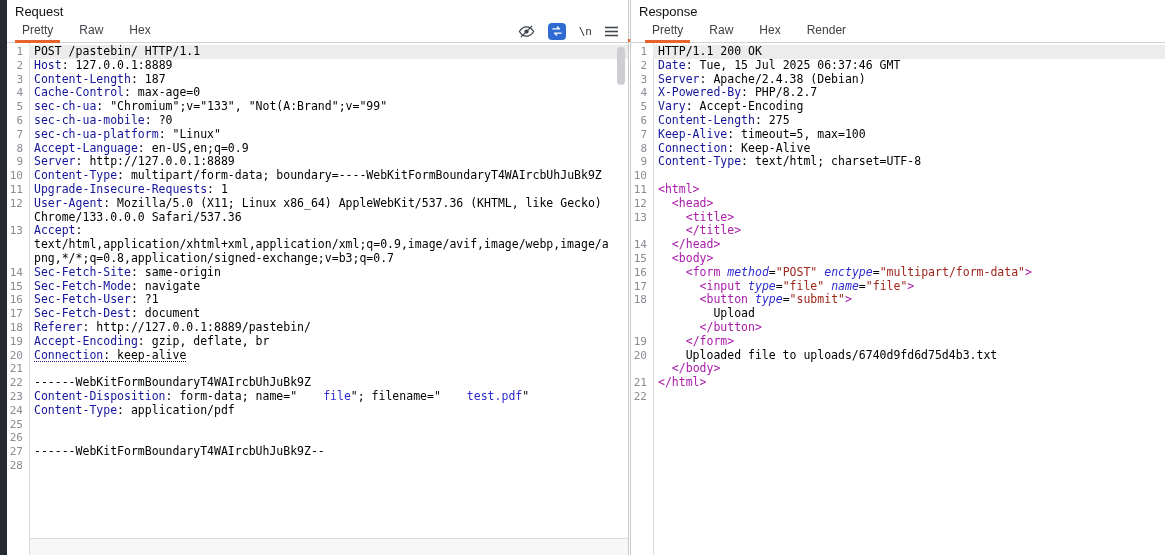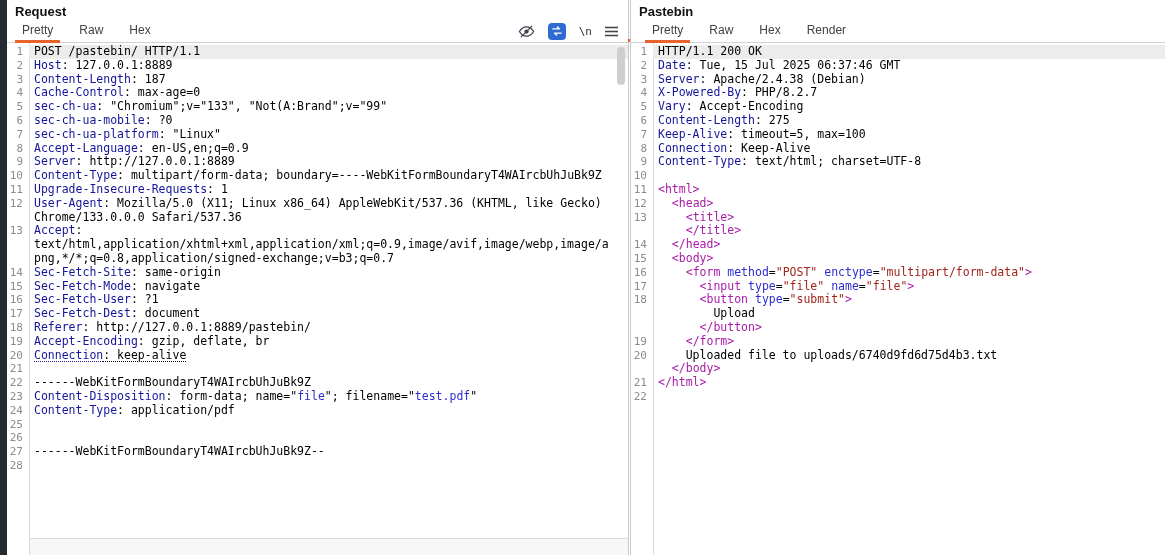--- a/index.html
+++ b/index.html
@@ -17,21 +17,21 @@
   html,body{margin:0;padding:0;}
   body{
     width:1165px;height:555px;position:relative;overflow:hidden;
     background:#ffffff;font-family:"Liberation Sans",sans-serif;
   }
   .left-edge{position:absolute;left:0;top:0;width:7px;height:555px;background:#252932;}
   .panel{position:absolute;top:0;height:555px;background:#fff;}
   .panel-request{left:7px;width:621px;border-right:1px solid var(--border);}
   .panel-response{left:630px;width:535px;border-left:1px solid var(--border);}
   .panel-title{
-    height:20px;padding:4px 0 0 8px;font-size:13px;font-weight:bold;color:#111;
+    height:20px;padding:4px 0 0 8px;font-size:13px;font-weight:normal;color:#111;
     box-sizing:border-box;
   }
   .tabbar{
     position:absolute;top:20px;left:0;right:0;height:22px;
     border-bottom:1px solid var(--tabborder);
     display:flex;align-items:flex-end;padding-left:2px;
   }
   .panel-response .tabbar{padding-left:8px;}
   .tab{
     position:relative;margin:0 13px;font-size:12px;color:#3f4246;height:22px;
@@ -60,23 +60,23 @@
   .rows{position:relative;margin-top:2px;}
   .row{display:flex;height:13.8px;line-height:13.8px;}
   .ln{
     flex:none;width:22px;box-sizing:border-box;padding-right:6px;text-align:right;
     color:var(--lnum);font-size:11px;
   }
   .code{flex:1;white-space:pre;padding-left:5px;color:#000;}
   .row.hl .code{background:var(--hl);}
   .sg-p{color:#000;}
   .sg-h{color:var(--hdr);}
-  .sg-s{color:var(--str);}
+  .sg-s{color:var(--str);margin-left:26px;}
   .sg-t{color:var(--tag);}
-  .sg-a{color:var(--attr);}
+  .sg-a{color:var(--attr);font-style:italic;}
   .sg-v{color:var(--val);}
   .sg-u{text-decoration:underline dotted;text-decoration-thickness:1px;text-underline-offset:2px;}
   
   .vscroll-thumb{
     position:absolute;right:3px;top:4px;width:8px;height:38px;border-radius:4px;
     background:#cdced2;
   }
   .hscroll{
     position:absolute;left:22px;right:0;bottom:0;height:17px;background:#f7f7f8;
     border-top:1px solid #dcdcdc;border-left:1px solid #dcdcdc;box-sizing:border-box;
@@ -253,21 +253,21 @@
     <div class="vscroll-thumb"></div>
     <div class="hscroll"></div>
   </div>
 </section>
 
 <div class="splitter"></div>
 <div class="splitter-accent-line"></div>
 <div class="splitter-accent-tick"></div>
 
 <section class="panel panel-response">
-  <div class="panel-title">Pastebin</div>
+  <div class="panel-title">Response</div>
   <div class="tabbar">
     <div style="display:flex;align-items:center;height:22px;">
         <div class="tab selected">Pretty</div>
         <div class="tab">Raw</div>
         <div class="tab">Hex</div>
         <div class="tab">Render</div>
       </div>
   </div>
   <div class="editor">
     <div class="rows">

